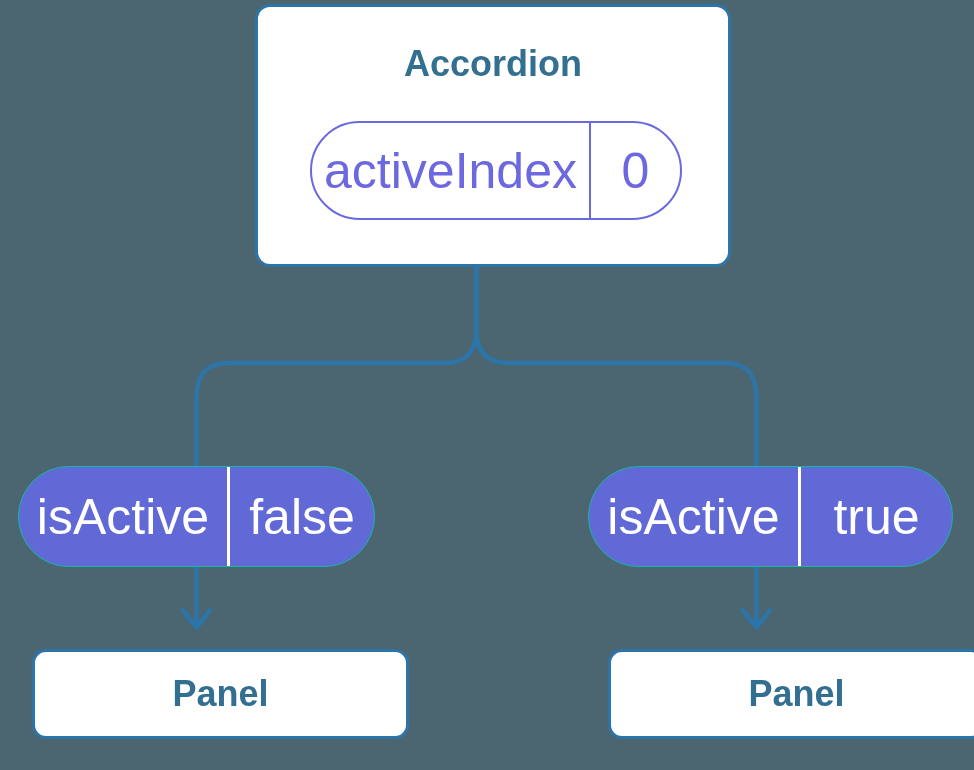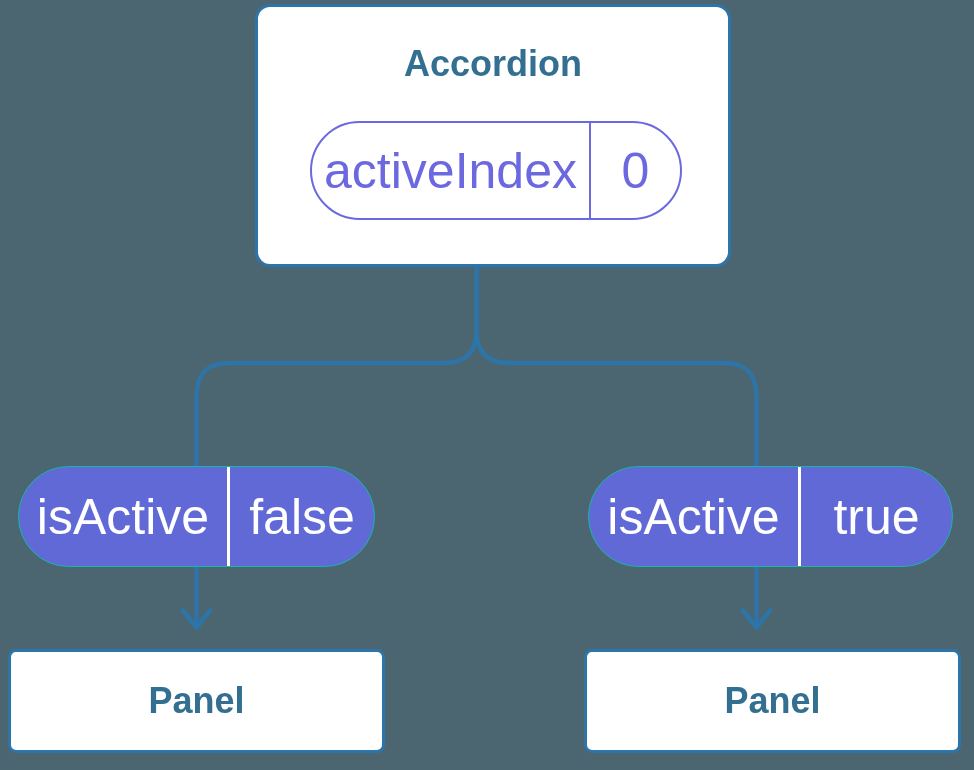--- a/index.html
+++ b/index.html
@@ -65,23 +65,23 @@
     background:var(--pill-fill);
     color:var(--pill-text);
     height:101px;top:466px;
   }
   .prop-pill .seg-right{flex:1;}
   .prop-pill-left{left:18px;width:357px;}
   .prop-pill-left .seg-left{width:211px;border-right:3px solid #ffffff;}
   .prop-pill-right{left:588px;width:365px;}
   .prop-pill-right .seg-left{width:212px;border-right:3px solid #ffffff;}
   .panel-card{
-    top:649px;width:377px;height:104px;
-    border-radius:8px;
-    display:flex;align-items:center;justify-content:center;
+    top:649px;width:377px;height:90px;
+    border-radius:14px;
+    display:flex;align-items:center;justify-content:center;margin-left:24px;
   }
   .panel-card .panel-title{
     font-size:36px;font-weight:700;color:var(--title-text);
     text-align:center;
   }
   .panel-card-left{left:8px;}
   .panel-card-right{left:584px;}
 </style>
 </head>
 <body>

